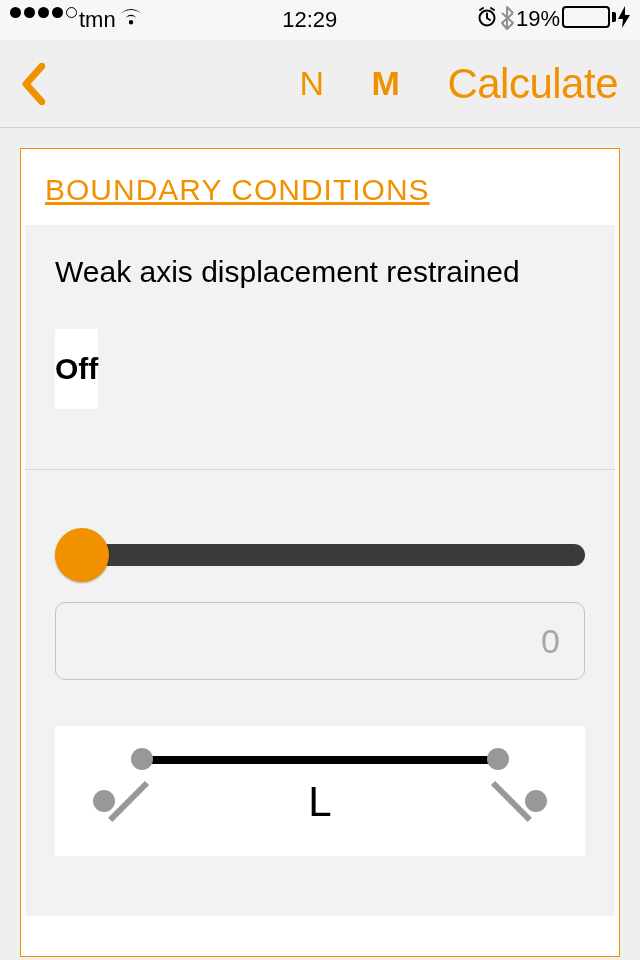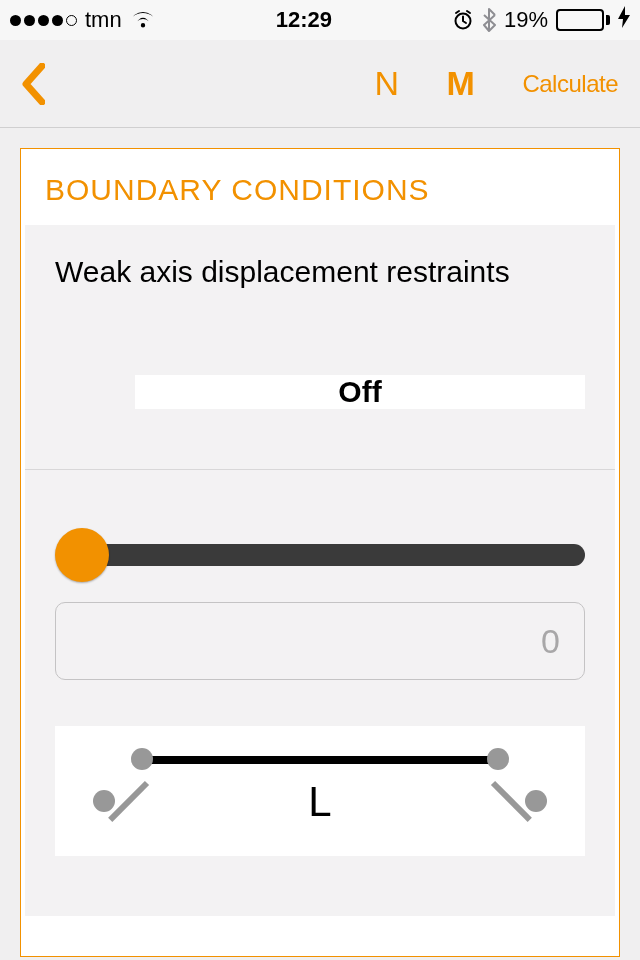--- a/index.html
+++ b/index.html
@@ -1,48 +1,48 @@
 <!DOCTYPE html>
 <html><head>
 <meta charset="utf-8">
 <style>
   * { box-sizing: border-box; margin: 0; padding: 0; }
   html, body { width: 640px; height: 960px; font-family: -apple-system, "Helvetica Neue", Helvetica, Arial, sans-serif; background:#f0eff0; overflow:hidden;}
   
   
   .status-bar { height:40px; background:#f7f7f7; display:flex; align-items:center; justify-content:space-between; padding:0 10px; font-size:22px; font-weight:500; color:#000;}
-  .status-left, .status-right { display:flex; align-items:center; gap:8px;}
-  .status-center { font-weight:700;}
+  .status-left, .status-right { display:flex; align-items:flex-start; gap:2px;}
+  .status-center { font-weight:400;}
   .dots { display:flex; gap:3px; align-items:center;}
   .dot { width:11px; height:11px; border-radius:50%; background:#000;}
   .dot.empty { background:transparent; border:1.5px solid #000;}
   .wifi-icon svg, .alarm-icon svg, .bt-icon svg { display:block;}
   .battery { display:flex; align-items:center; gap:2px;}
   .battery-body { width:48px; height:22px; border:2px solid #000; border-radius:4px; position:relative; padding:2px;}
   .battery-fill { background:#38e635; width:100%; height:100%; border-radius:1px;}
   .battery-tip { width:4px; height:10px; background:#000; border-radius:0 2px 2px 0;}
   
   
   .nav-bar { height:88px; background:#f0eff0; border-bottom:1px solid #d0cfd0; display:flex; align-items:center; padding:0 12px 0 18px; gap:10px;}
   .back-btn { width:30px; height:60px; display:flex; align-items:center; justify-content:center;}
   .back-btn svg { display:block;}
   .tabs { flex:1; display:flex; align-items:center; justify-content:flex-end; gap:48px; padding-right:10px;}
   .tab { font-size:34px; color:#f29100; font-weight:300; letter-spacing:-0.5px;}
   .tab.active { font-weight:700;}
-  .tab.calc { font-size:24px;}
+  .tab.calc { font-size:42px;}
   
   
   .card-wrap { padding:20px;}
   .card { border:1.5px solid #f29100; background:#fff; padding:24px 0 40px 0; min-height:790px;}
-  .section-title { color:#f29100; font-size:30px; font-weight:300; letter-spacing:1px; padding:0 24px 18px 24px;}
+  .section-title { color:#f29100; font-size:30px; font-weight:300; letter-spacing:1px; padding:0 24px 18px 24px;text-decoration:underline;}
   
   .panel { background:#f3f2f3; margin:0 4px; padding:30px 30px 60px 30px;}
   .setting-label { font-size:30px; color:#000; font-weight:300; margin-bottom:40px;}
   
-  .toggle-row { display:flex; align-items:flex-end; height:80px;}
+  .toggle-row { display:flex; align-items:flex-start; height:80px;flex-direction:column;}
   .toggle-swatch { width:80px; background:#f29100;}
   .toggle-label-box { flex:1; background:#fff; display:flex; align-items:center; justify-content:center; font-size:30px; font-weight:600; color:#000;}
   
   .divider { height:1px; background:#d8d7d8; margin:0 4px;}
   
   
   .slider-wrap { position:relative; height:50px; margin:30px 0 22px 0;}
   .slider-track { position:absolute; left:20px; right:0; top:50%; height:22px; background:#3a3a3a; border-radius:11px; transform:translateY(-50%);}
   .slider-thumb { position:absolute; left:0; top:50%; width:54px; height:54px; background:#f29100; border-radius:50%; transform:translateY(-50%); box-shadow:0 1px 2px rgba(0,0,0,.3);}
   
@@ -119,21 +119,21 @@
     <span class="tab active">M</span>
     <span class="tab calc">Calculate</span>
   </div>
 </div>
 
 <div class="card-wrap">
   <div class="card">
     <div class="section-title">BOUNDARY CONDITIONS</div>
 
     <div class="panel">
-      <div class="setting-label">Weak axis displacement restraints</div>
+      <div class="setting-label">Weak axis displacement restrained</div>
       <div class="toggle-row">
         <div class="toggle-swatch"></div>
         <div class="toggle-label-box">Off</div>
       </div>
     </div>
 
     <div class="divider"></div>
 
     <div class="panel">
       <div class="slider-wrap">

